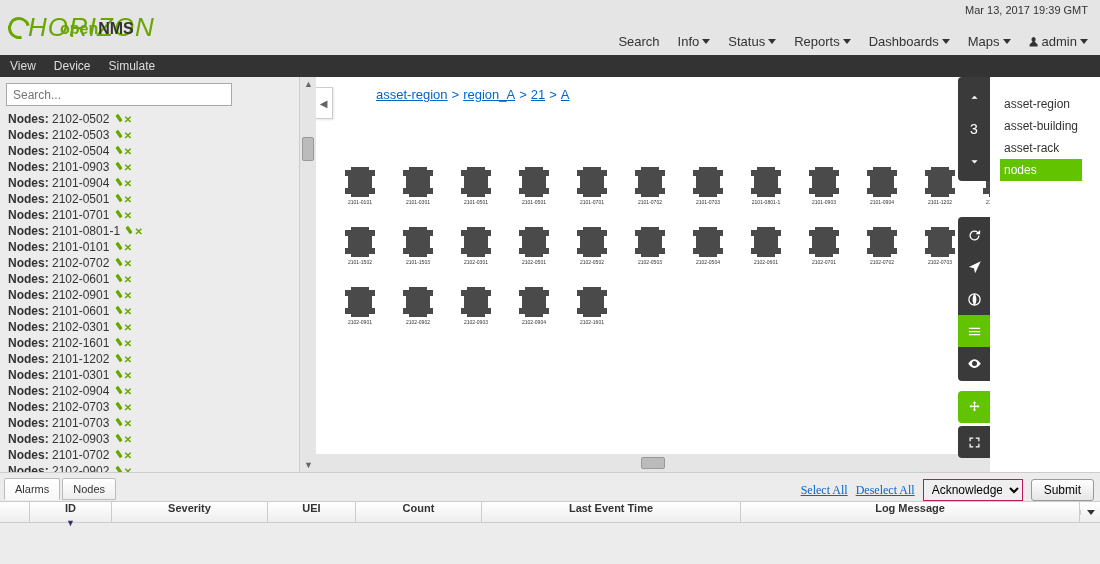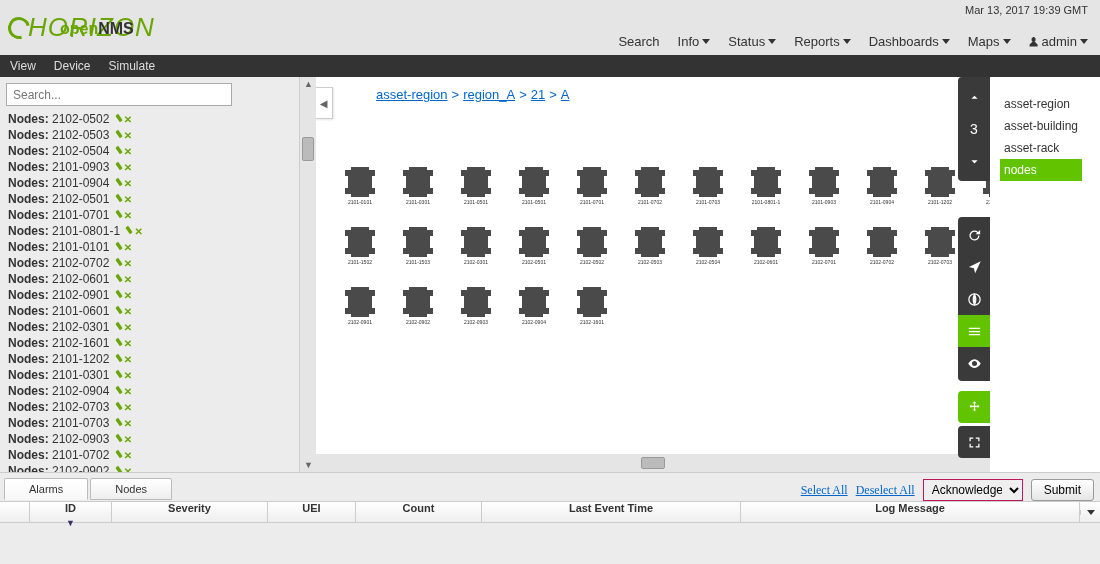--- a/index.html
+++ b/index.html
@@ -64,21 +64,21 @@
   .tbtn svg { width:15px; height:15px; fill:#fff;}
   .toolbar3 .tbtn { background:#3a3a3a; border-radius:4px 0 0 4px; margin-bottom:3px;}
   .toolbar3 .tbtn.green { background:#62c400;}
 
   .bottom-scroll { position:absolute; bottom:0; left:0; right:0; height:18px; background:#e5e5e5; display:flex; align-items:center; justify-content:center;}
   .bottom-thumb { height:12px; width:24px; background:#bbb; border:1px solid #999; border-radius:2px;}
 
   
   .bottom { height:92px; background:#ececec; border-top:1px solid #ccc;}
   .tabbar { height:28px; display:flex; align-items:center; padding:4px 4px 0 4px; position:relative;}
-  .tab { padding:4px 24px; border:1px solid #bbb; background:linear-gradient(#fff,#eee); margin-right:2px; cursor:pointer; font-size:11px; border-radius:2px 2px 0 0;}
+  .tab { padding:4px 10px; border:1px solid #bbb; background:linear-gradient(#fff,#eee); margin-right:2px; cursor:pointer; font-size:11px; border-radius:2px 2px 0 0;}
   .tab.active { background:linear-gradient(#fff,#f8f8f8); border-bottom:1px solid #f8f8f8;}
   .tabbar-right { position:absolute; right:6px; top:6px; display:flex; align-items:center; gap:8px; font-size:12px;}
   .linkbtn { color:#0066cc; text-decoration:underline; cursor:pointer;font-family:Liberation Serif, serif;}
   .ack-select { border:1px solid #be185d; padding:2px 4px; font-size:12px; width:100px;}
   .submit-btn { border:1px solid #999; background:linear-gradient(#fff,#e5e5e5); padding:3px 12px; border-radius:3px; font-size:12px; cursor:pointer;}
   .table-head { display:flex; border-top:1px solid #ccc; border-bottom:1px solid #ccc; background:linear-gradient(#fff,#eee); height:22px; align-items:center;}
   .th { padding:0 8px; border-right:1px solid #ccc; font-size:11px; font-weight:bold; height:100%; display:flex; align-items:center; gap:4px;flex-direction:column;}
   .th .sort { color:#336; font-size:9px;}
   .expand-col { width:20px; display:flex; align-items:center; justify-content:center; border-left:1px solid #ccc; cursor:pointer;}
   .user-ic { display:inline-block; width:10px; height:10px; background:#333; clip-path: polygon(50% 0, 70% 20%, 70% 40%, 60% 50%, 90% 80%, 90% 100%, 10% 100%, 10% 80%, 40% 50%, 30% 40%, 30% 20%);}

